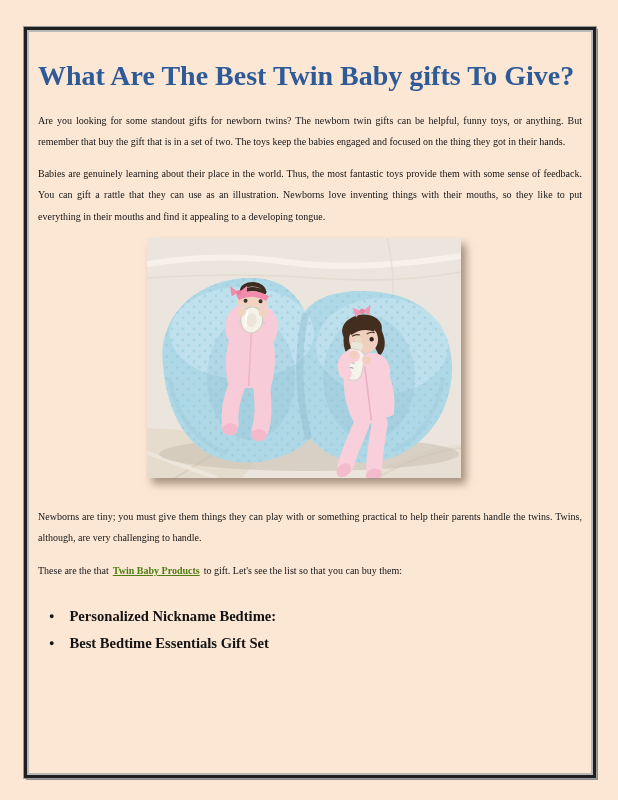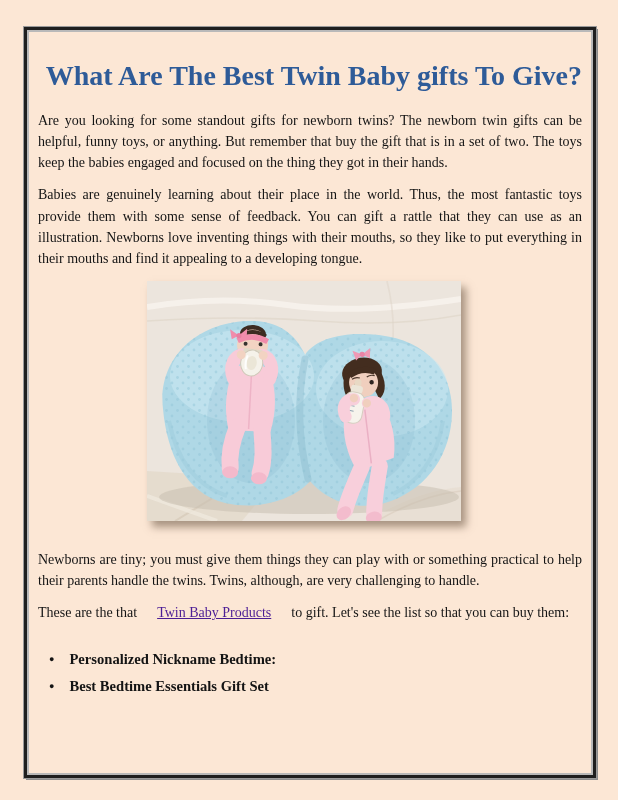--- a/index.html
+++ b/index.html
@@ -19,47 +19,47 @@
     height: 751px;
     box-sizing: border-box;
     border: 3px solid #1f1f1f;
     box-shadow: inset 0 0 0 2px #b9b9b9, 0 0 0 1px #9a9a9a, 2px 2px 0 #8d8d8d;
     padding: 26px 11px 0 11px;
     overflow: hidden;
     background: #fce7d5;
   }
   h1.title {
     margin: 0;
-    text-align: right;
+    text-align: left;
     color: #2e5b98;
     font-size: 28px;
     font-weight: bold;
     line-height: 1.45;
   }
   p.body-par {
     margin: 11px 0;
-    font-size: 14px;
+    font-size: 10px;
     line-height: 21.3px;
     color: #141414;
     text-align: justify;
   }
   p.first-par { margin-top: 13px; }
   .photo {
     width: 314px;
     height: 240px;
     margin: 4px 0 28px 109px;
     box-shadow: 5px 6px 8px rgba(96, 76, 58, 0.55);
     background: #ece5dd;
   }
   .photo svg { display: block; }
   a.doc-link {
-    color: #4c1d95;
-    font-weight: normal;
+    color: #4d7c0f;
+    font-weight: bold;
     text-decoration: underline;
-    margin: 0 20px;
+    margin: 0 4px;
   }
   .bullet {
     display: flex;
     align-items: baseline;
     padding-left: 11px;
     font-size: 14.6px;
     font-weight: bold;
     color: #141414;
     line-height: 21.3px;
   }

